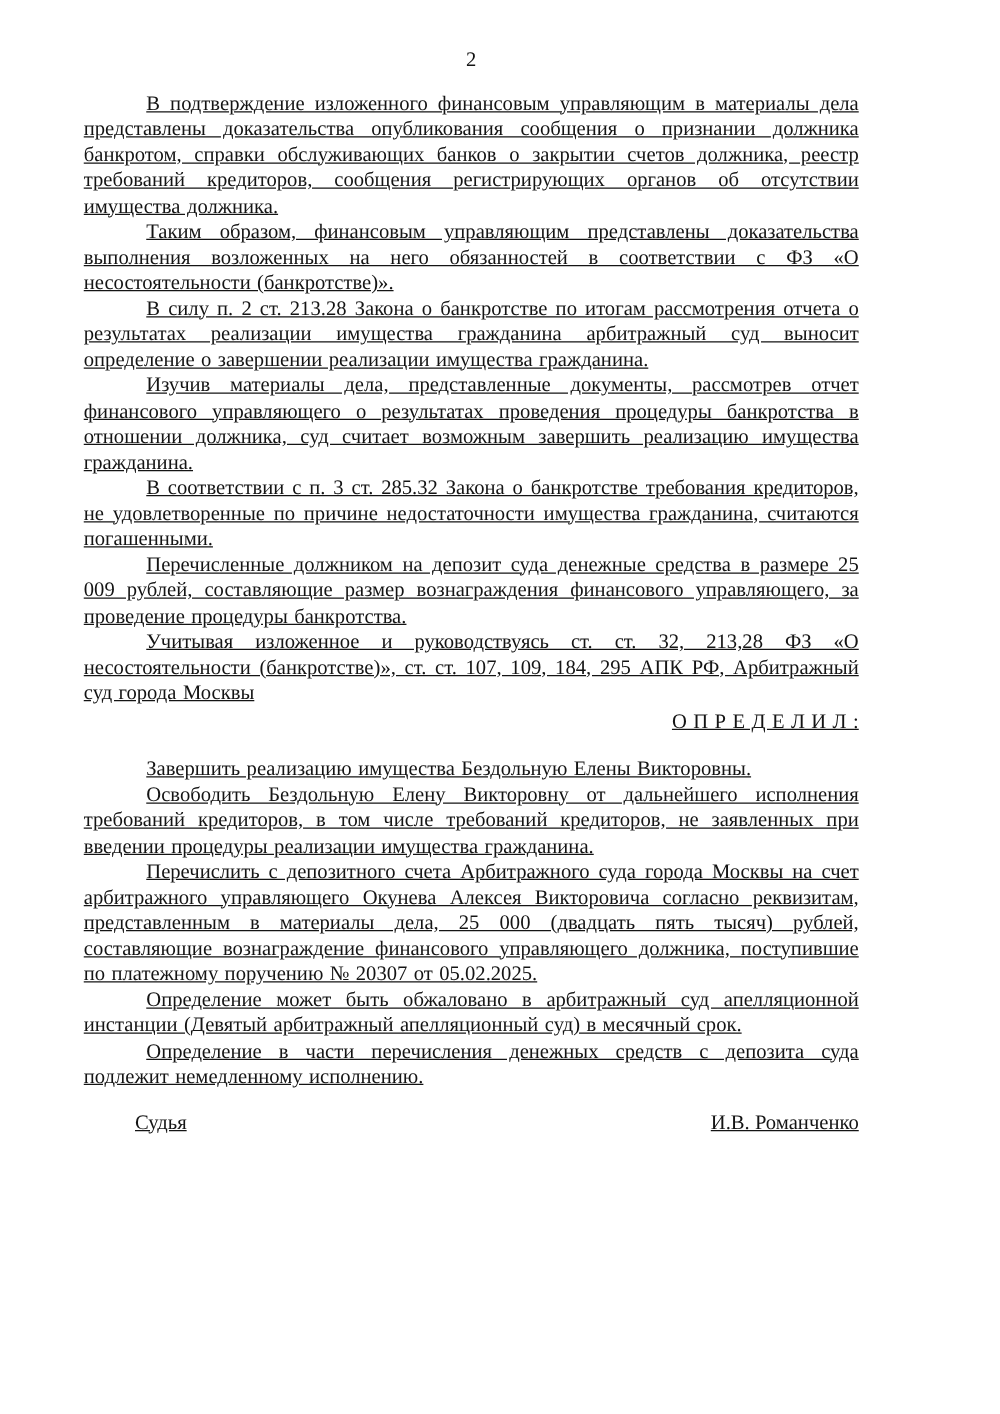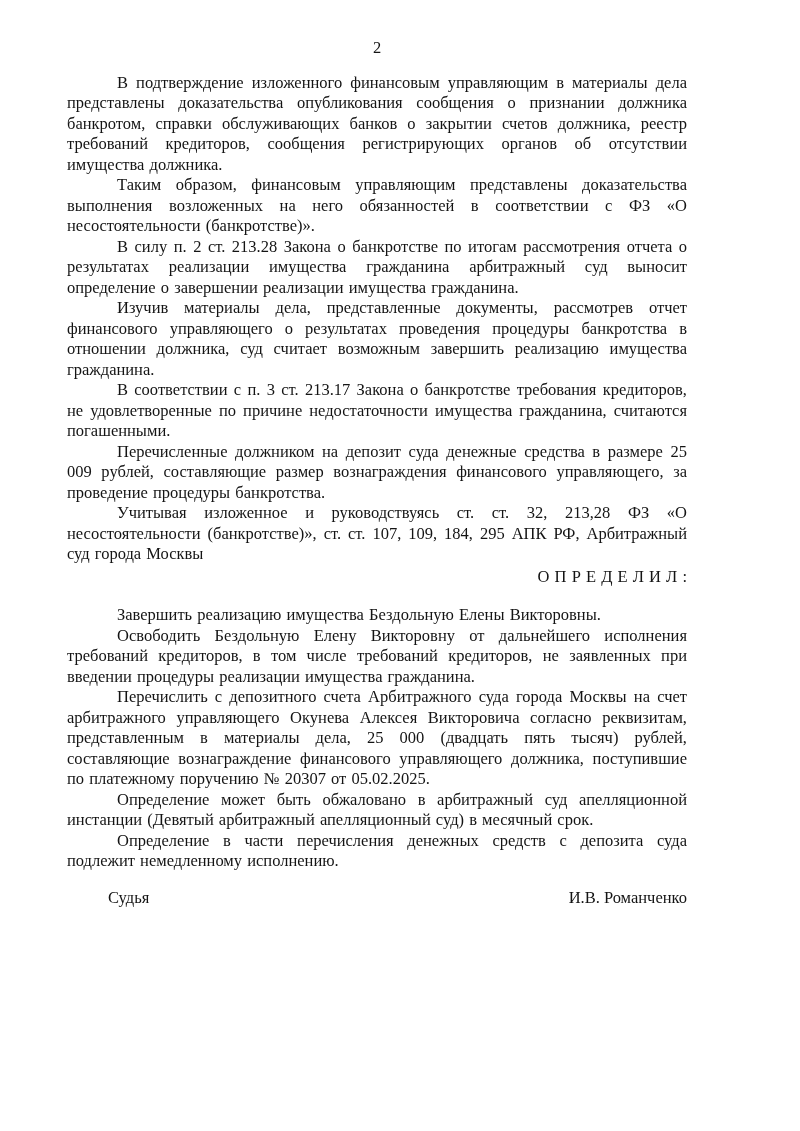--- a/index.html
+++ b/index.html
@@ -22,53 +22,55 @@
   }
   .page-number {
     text-align: center;
     margin: 0 0 14px 0;
   }
   .para {
     margin: 0;
     text-align: justify;
     text-indent: 50px;
     word-spacing: 1px;
+    text-decoration: underline;
   }
   .ruling-heading {
     margin: 2px 0 18px 0;
     text-align: right;
     text-indent: 0;
   }
   .signature-row {
     display: flex;
     justify-content: space-between;
     align-items: baseline;
     margin-top: 16px;
     padding-left: 41px;
+    text-decoration: underline;
   }
   .signature-row .name {
     text-align: right;
   }
 </style>
 </head>
 <body>
 
 <div class="page">
 
   <p class="page-number">2</p>
 
   <p class="para">В подтверждение изложенного финансовым управляющим в материалы дела представлены доказательства опубликования сообщения о признании должника банкротом, справки обслуживающих банков о закрытии счетов должника, реестр требований кредиторов, сообщения регистрирующих органов об отсутствии имущества должника.</p>
 
   <p class="para">Таким образом, финансовым управляющим представлены доказательства выполнения возложенных на него обязанностей в соответствии с ФЗ «О несостоятельности (банкротстве)».</p>
 
   <p class="para">В силу п. 2 ст. 213.28 Закона о банкротстве по итогам рассмотрения отчета о результатах реализации имущества гражданина арбитражный суд выносит определение о завершении реализации имущества гражданина.</p>
 
   <p class="para">Изучив материалы дела, представленные документы, рассмотрев отчет финансового управляющего о результатах проведения процедуры банкротства в отношении должника, суд считает возможным завершить реализацию имущества гражданина.</p>
 
-  <p class="para">В соответствии с п. 3 ст. 213.17 Закона о банкротстве требования кредиторов, не удовлетворенные по причине недостаточности имущества гражданина, считаются погашенными.</p>
+  <p class="para">В соответствии с п. 3 ст. 285.32 Закона о банкротстве требования кредиторов, не удовлетворенные по причине недостаточности имущества гражданина, считаются погашенными.</p>
 
   <p class="para">Перечисленные должником на депозит суда денежные средства в размере 25 009 рублей, составляющие размер вознаграждения финансового управляющего, за проведение процедуры банкротства.</p>
 
   <p class="para">Учитывая изложенное и руководствуясь ст. ст. 32, 213,28 ФЗ «О несостоятельности (банкротстве)», ст. ст. 107, 109, 184, 295 АПК РФ, Арбитражный суд города Москвы</p>
 
   <p class="para ruling-heading">О П Р Е Д Е Л И Л :</p>
 
   <p class="para">Завершить реализацию имущества  Бездольную Елены Викторовны.</p>
 
   <p class="para">Освободить Бездольную Елену Викторовну от дальнейшего исполнения требований кредиторов, в том числе требований кредиторов, не заявленных при введении процедуры реализации имущества гражданина.</p>

